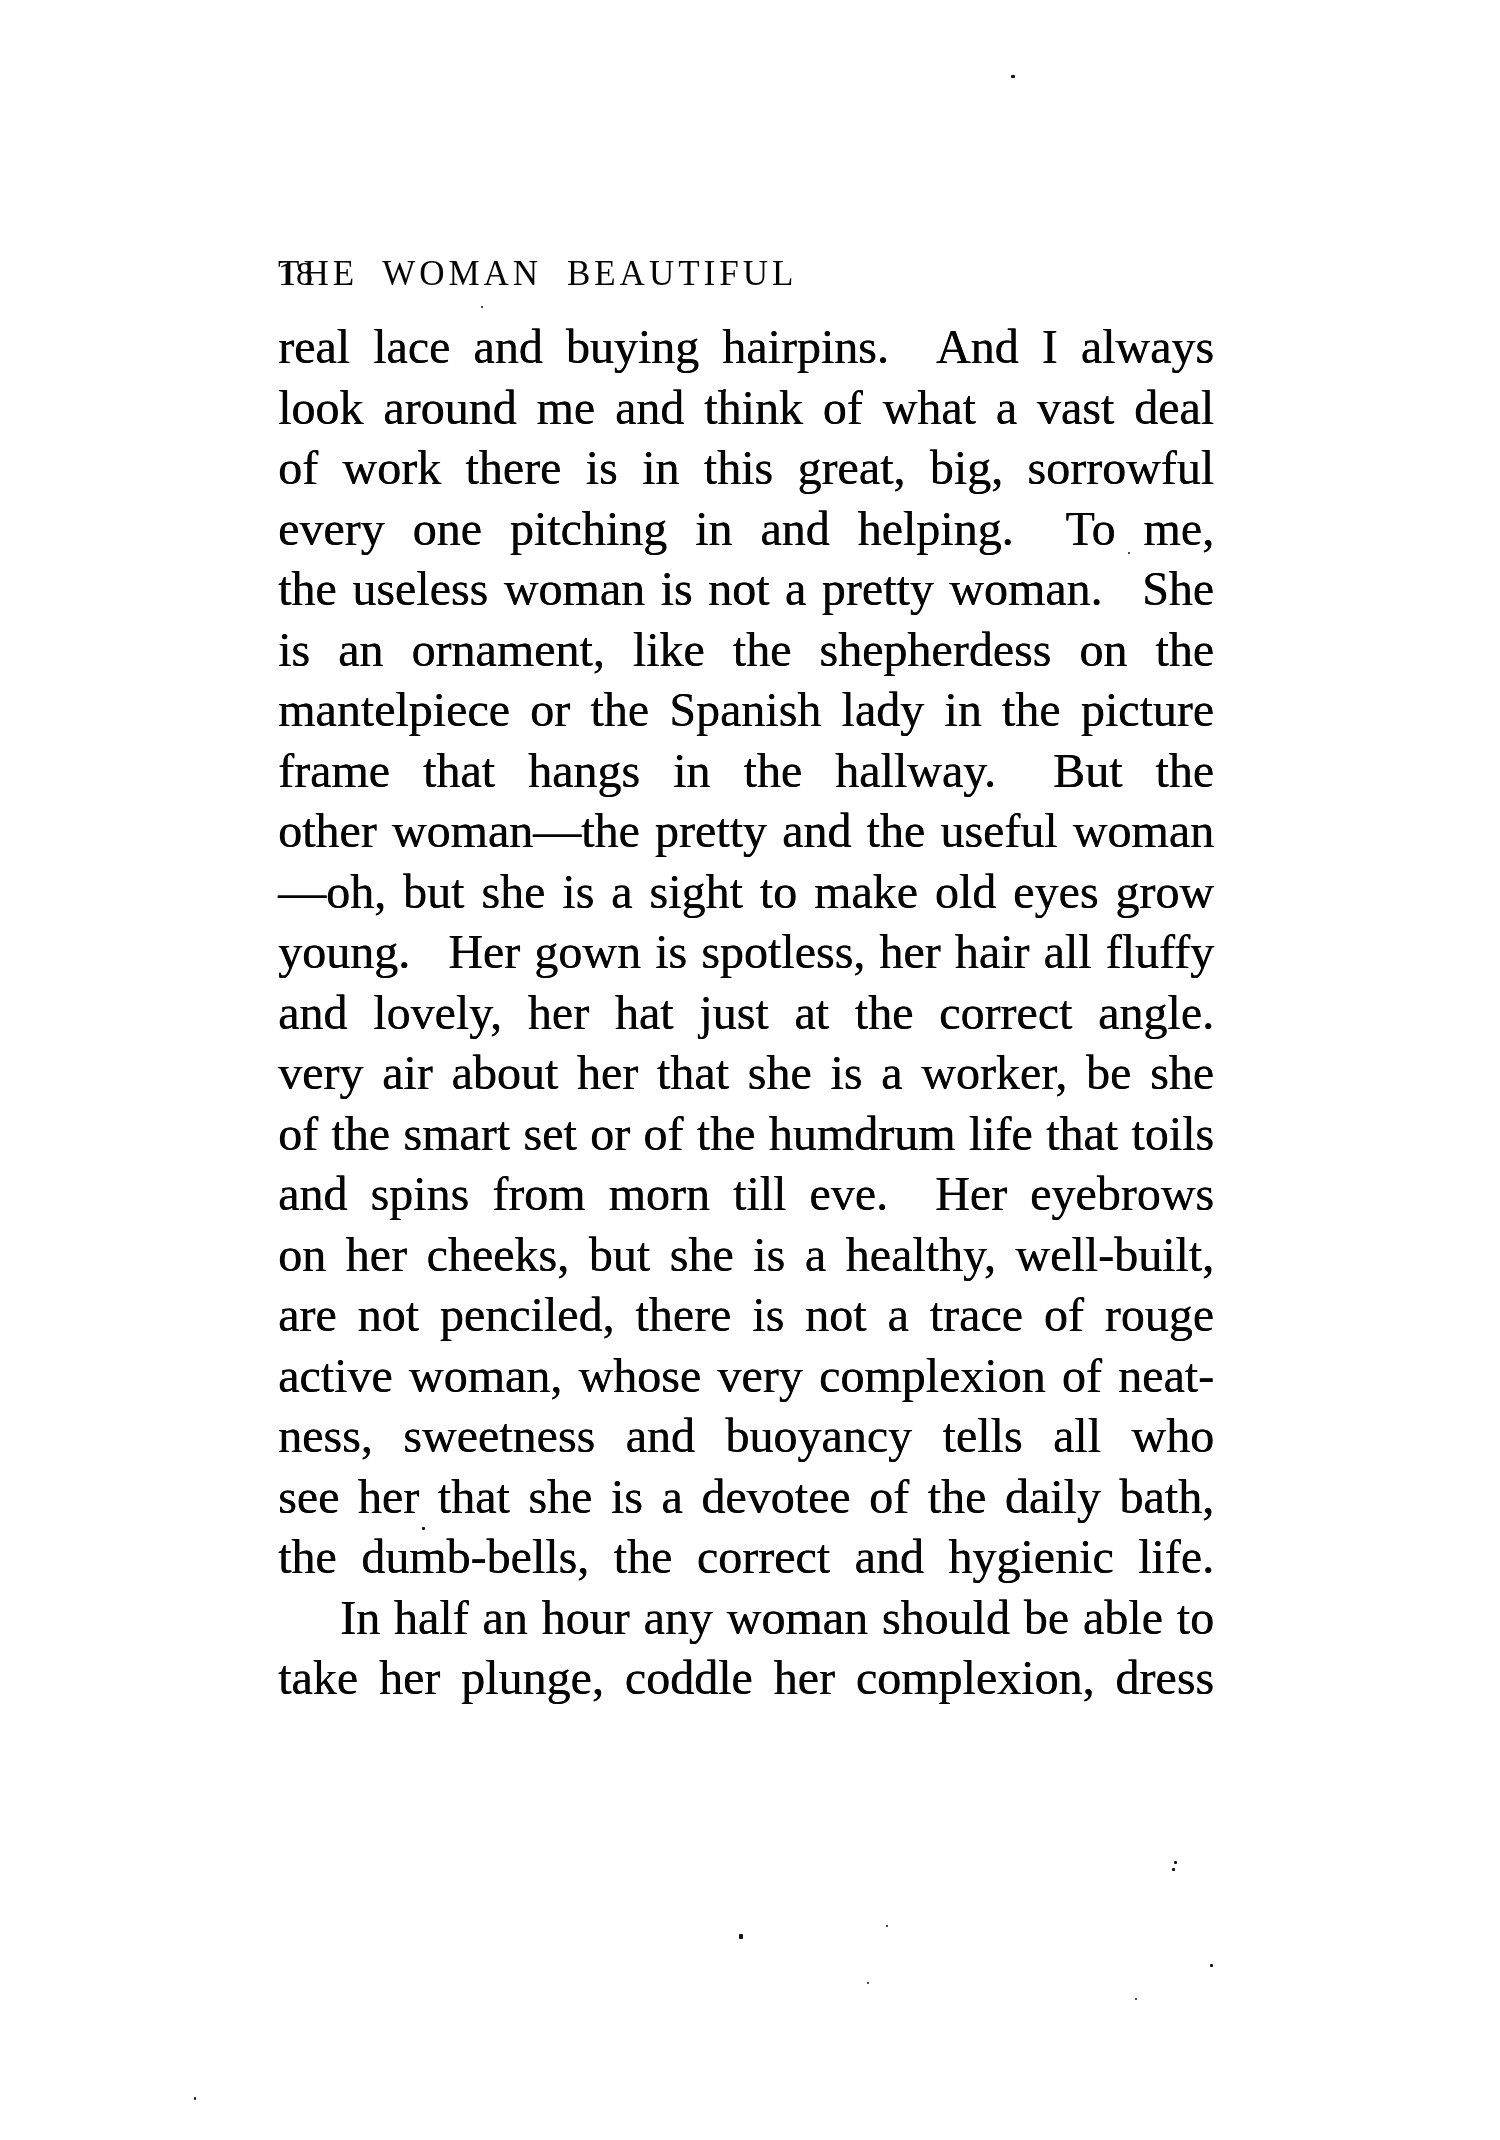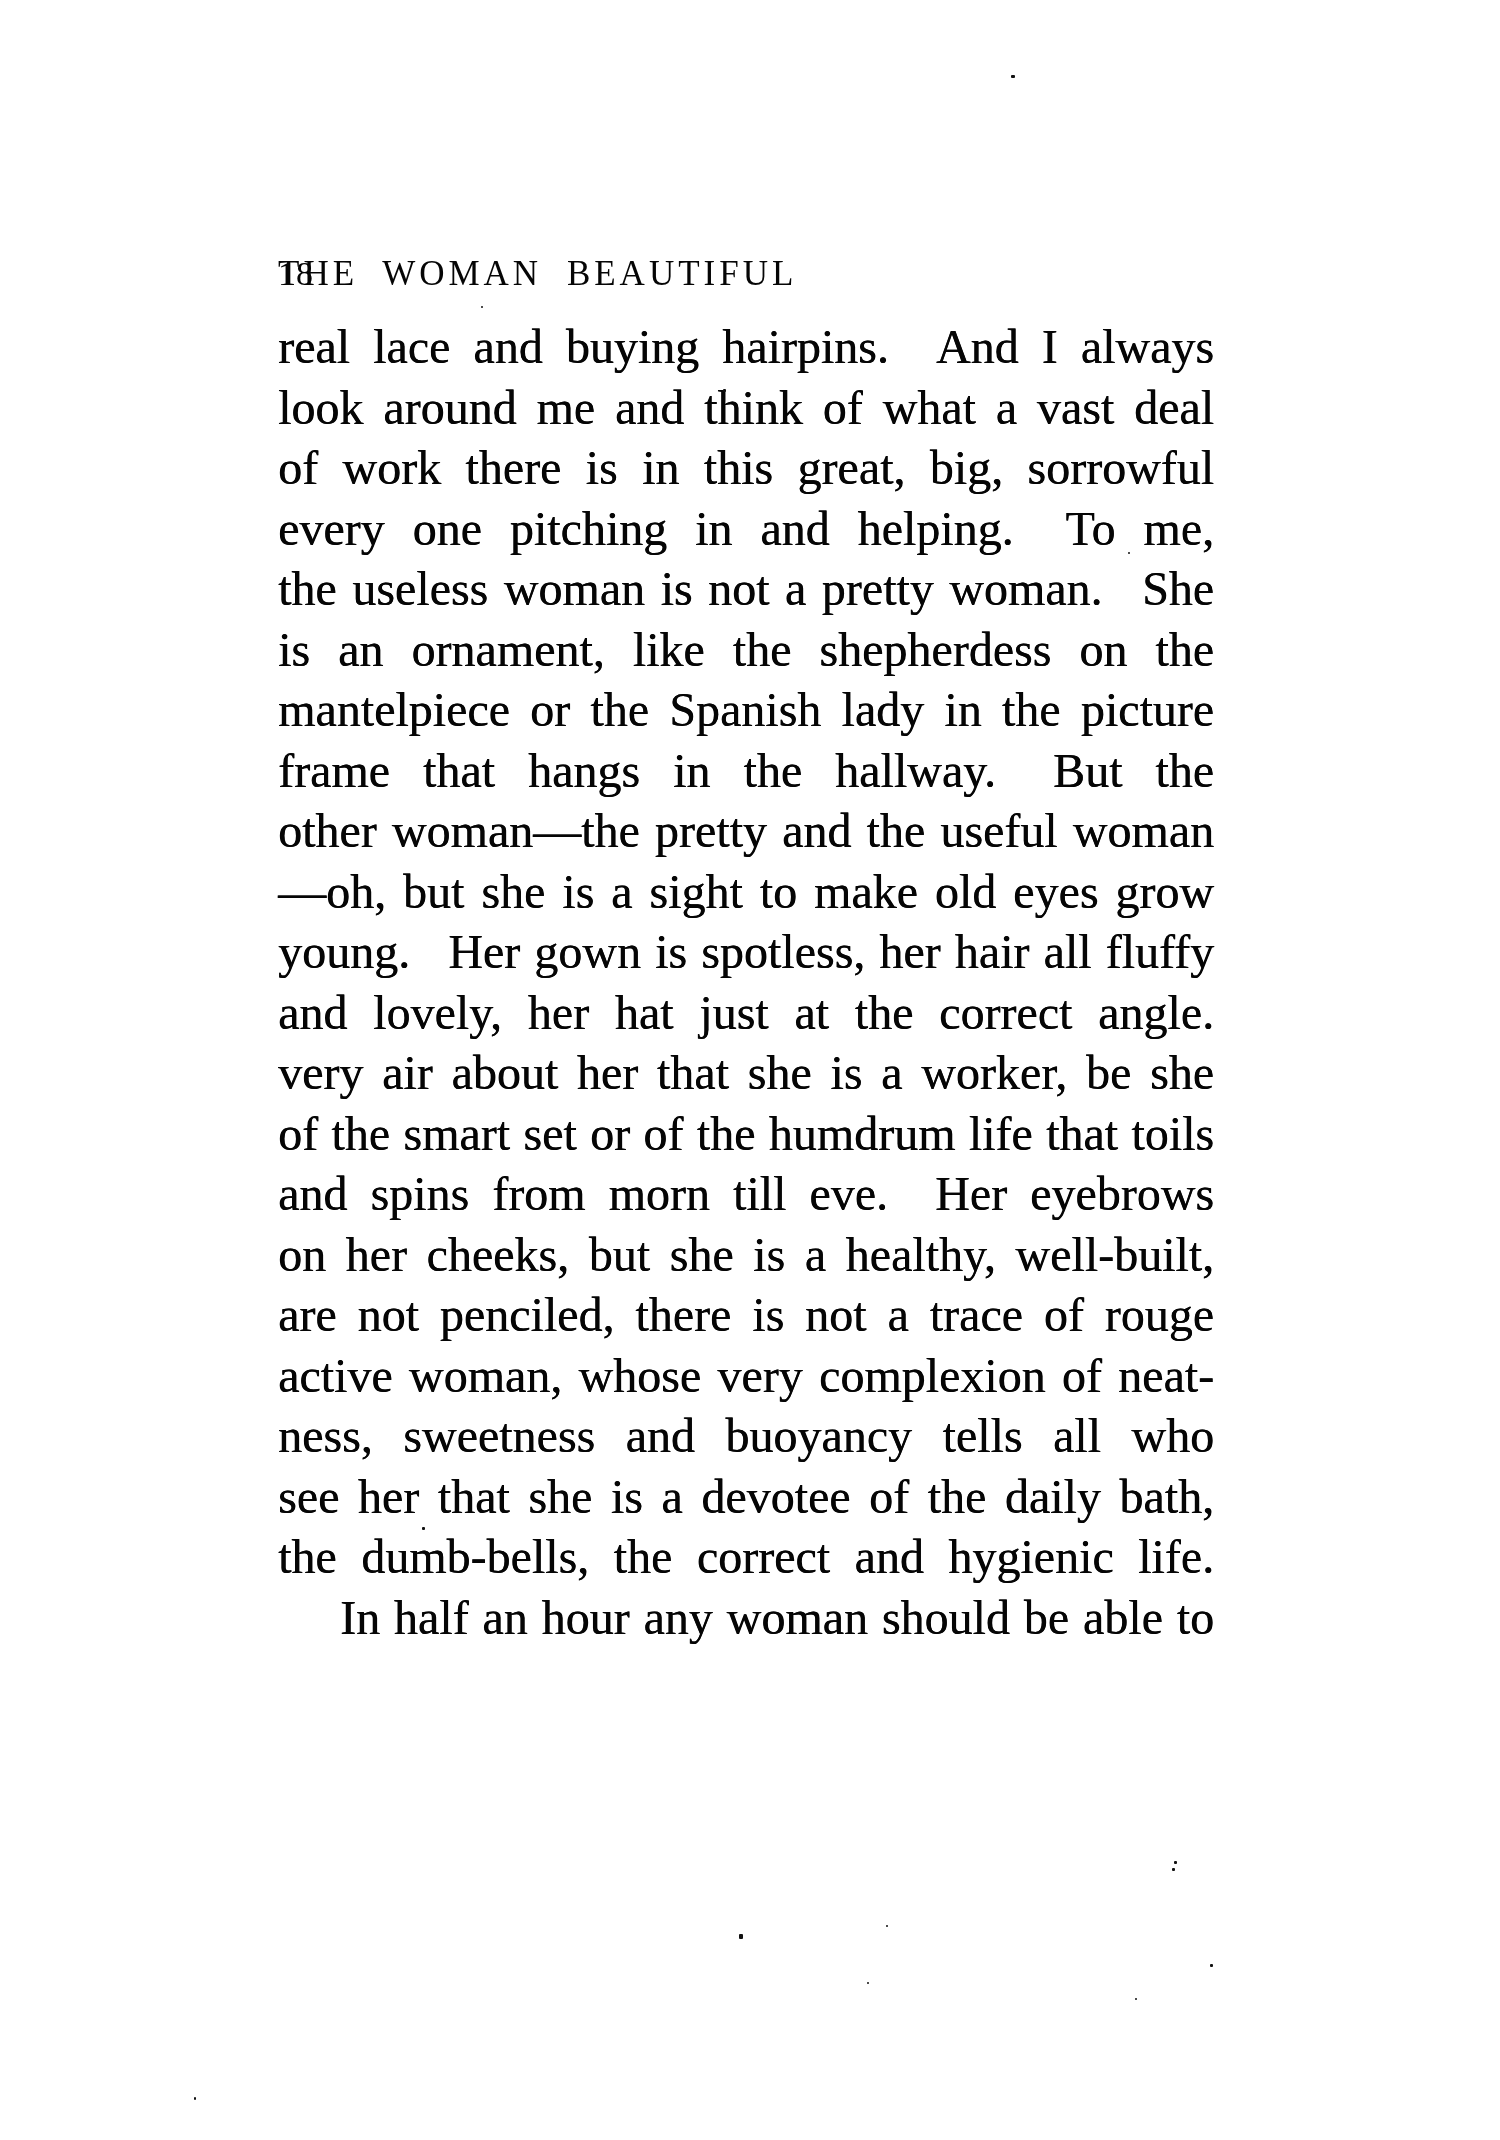--- a/index.html
+++ b/index.html
@@ -75,20 +75,21 @@
       <div class="line">very air about her that she is a worker, be she</div>
       <div class="line">of the smart set or of the humdrum life that toils</div>
       <div class="line">and spins from morn till eve.  Her eyebrows</div>
       <div class="line">on her cheeks, but she is a healthy, well-built,</div>
       <div class="line">are not penciled, there is not a trace of rouge</div>
       <div class="line">active woman, whose very complexion of neat-</div>
       <div class="line">ness, sweetness and buoyancy tells all who</div>
       <div class="line">see her that she is a devotee of the daily bath,</div>
       <div class="line">the dumb-bells, the correct and hygienic life.</div>
       <div class="line indent">In half an hour any woman should be able to</div>
+      <div class="line">take her plunge, coddle her complexion, dress</div>
     </div>
 <div class="speck" style="left: 1011px; top: 75px; width: 4px; height: 3px;"></div>
     <div class="speck" style="left: 481px; top: 306px; width: 2px; height: 2px;"></div>
     <div class="speck" style="left: 723px; top: 389px; width: 3px; height: 3px;"></div>
     <div class="speck" style="left: 1128px; top: 552px; width: 2px; height: 2px;"></div>
     <div class="speck" style="left: 422px; top: 1527px; width: 3px; height: 3px;"></div>
     <div class="speck" style="left: 1174px; top: 1861px; width: 3px; height: 3px;"></div>
     <div class="speck" style="left: 1172px; top: 1868px; width: 3px; height: 3px;"></div>
     <div class="speck" style="left: 739px; top: 1934px; width: 4px; height: 5px;"></div>
     <div class="speck" style="left: 886px; top: 1925px; width: 2px; height: 2px;"></div>

